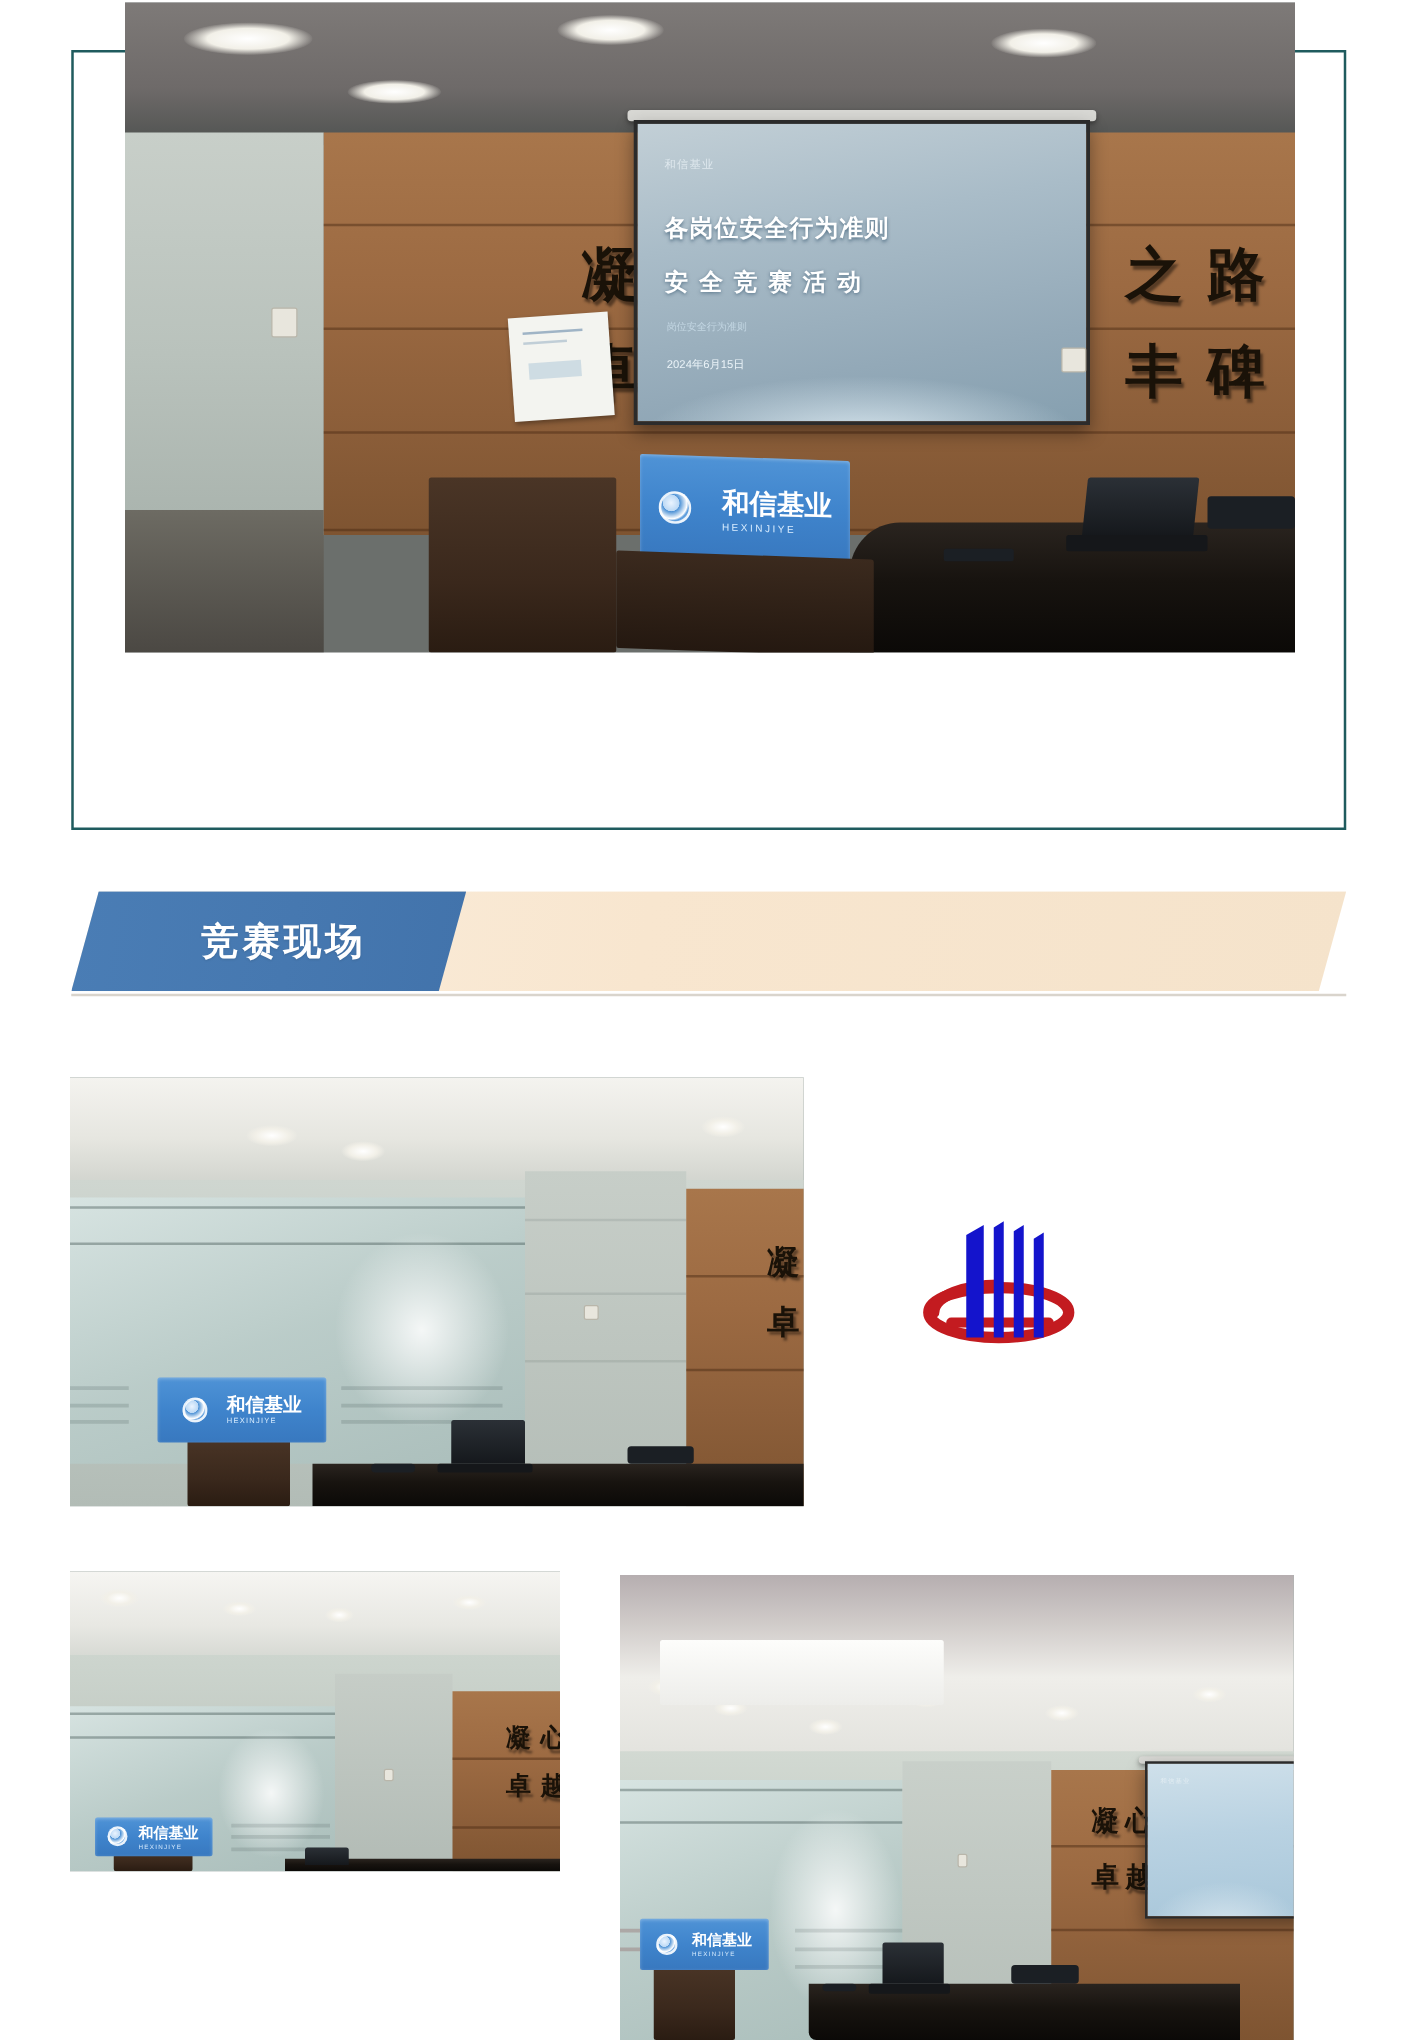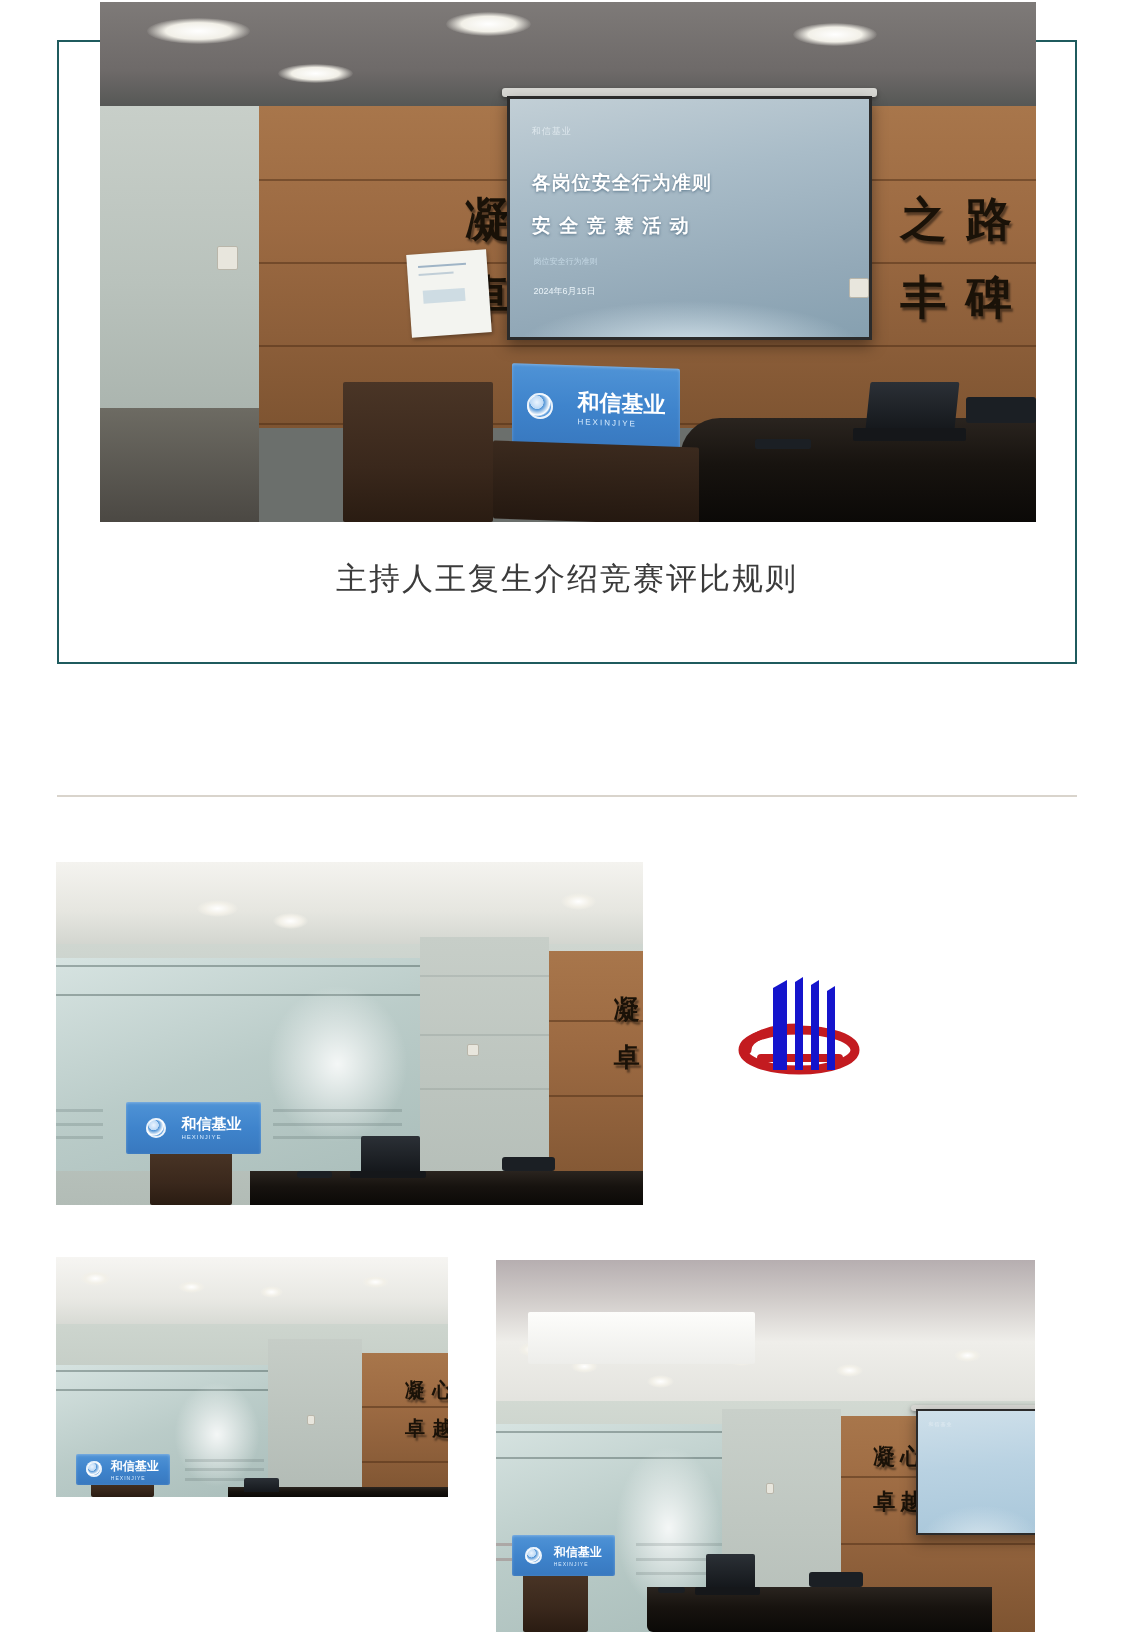--- a/index.html
+++ b/index.html
@@ -268,24 +268,29 @@
           </div>
 
           <div class="paper-sheet" style="left:33%;top:48%;width:8.5%;height:16%;transform:rotate(-4deg);">
             <div class="paper-line" style="left:14%;top:14%;width:60%;height:2px;"></div>
             <div class="paper-line" style="left:14%;top:24%;width:44%;height:2px;opacity:.6;"></div>
             <div class="paper-line" style="left:18%;top:44%;width:52%;height:16%;opacity:.5;background:#aac3d6;"></div>
           </div>
         </div>
       </div>
 
-      <div class="caption">主持人王复生介绍竞赛评比规则</div>
     </div>
   </div>
 
+  <div class="section-banner">
+    <div class="banner-bg"></div>
+    <div class="banner-tab">
+      <span class="banner-label">竞赛现场</span>
+    </div>
+  </div>
   <div class="banner-rule"></div>
 
   <div class="photo-main">
     <div class="scene">
       <div class="ceiling" style="height:26%;background:linear-gradient(180deg,#f4f3ef 0%,#e6e6e0 55%,#cfd2cc 100%);"></div>
       <div class="ceil-light" style="left:24%;top:11%;width:7%;height:5%;"></div>
       <div class="ceil-light" style="left:37%;top:15%;width:6%;height:4.5%;"></div>
       <div class="ceil-light" style="left:86%;top:9%;width:6%;height:5%;"></div>
 
       <div class="wall-plain" style="left:0;top:24%;width:100%;height:76%;

